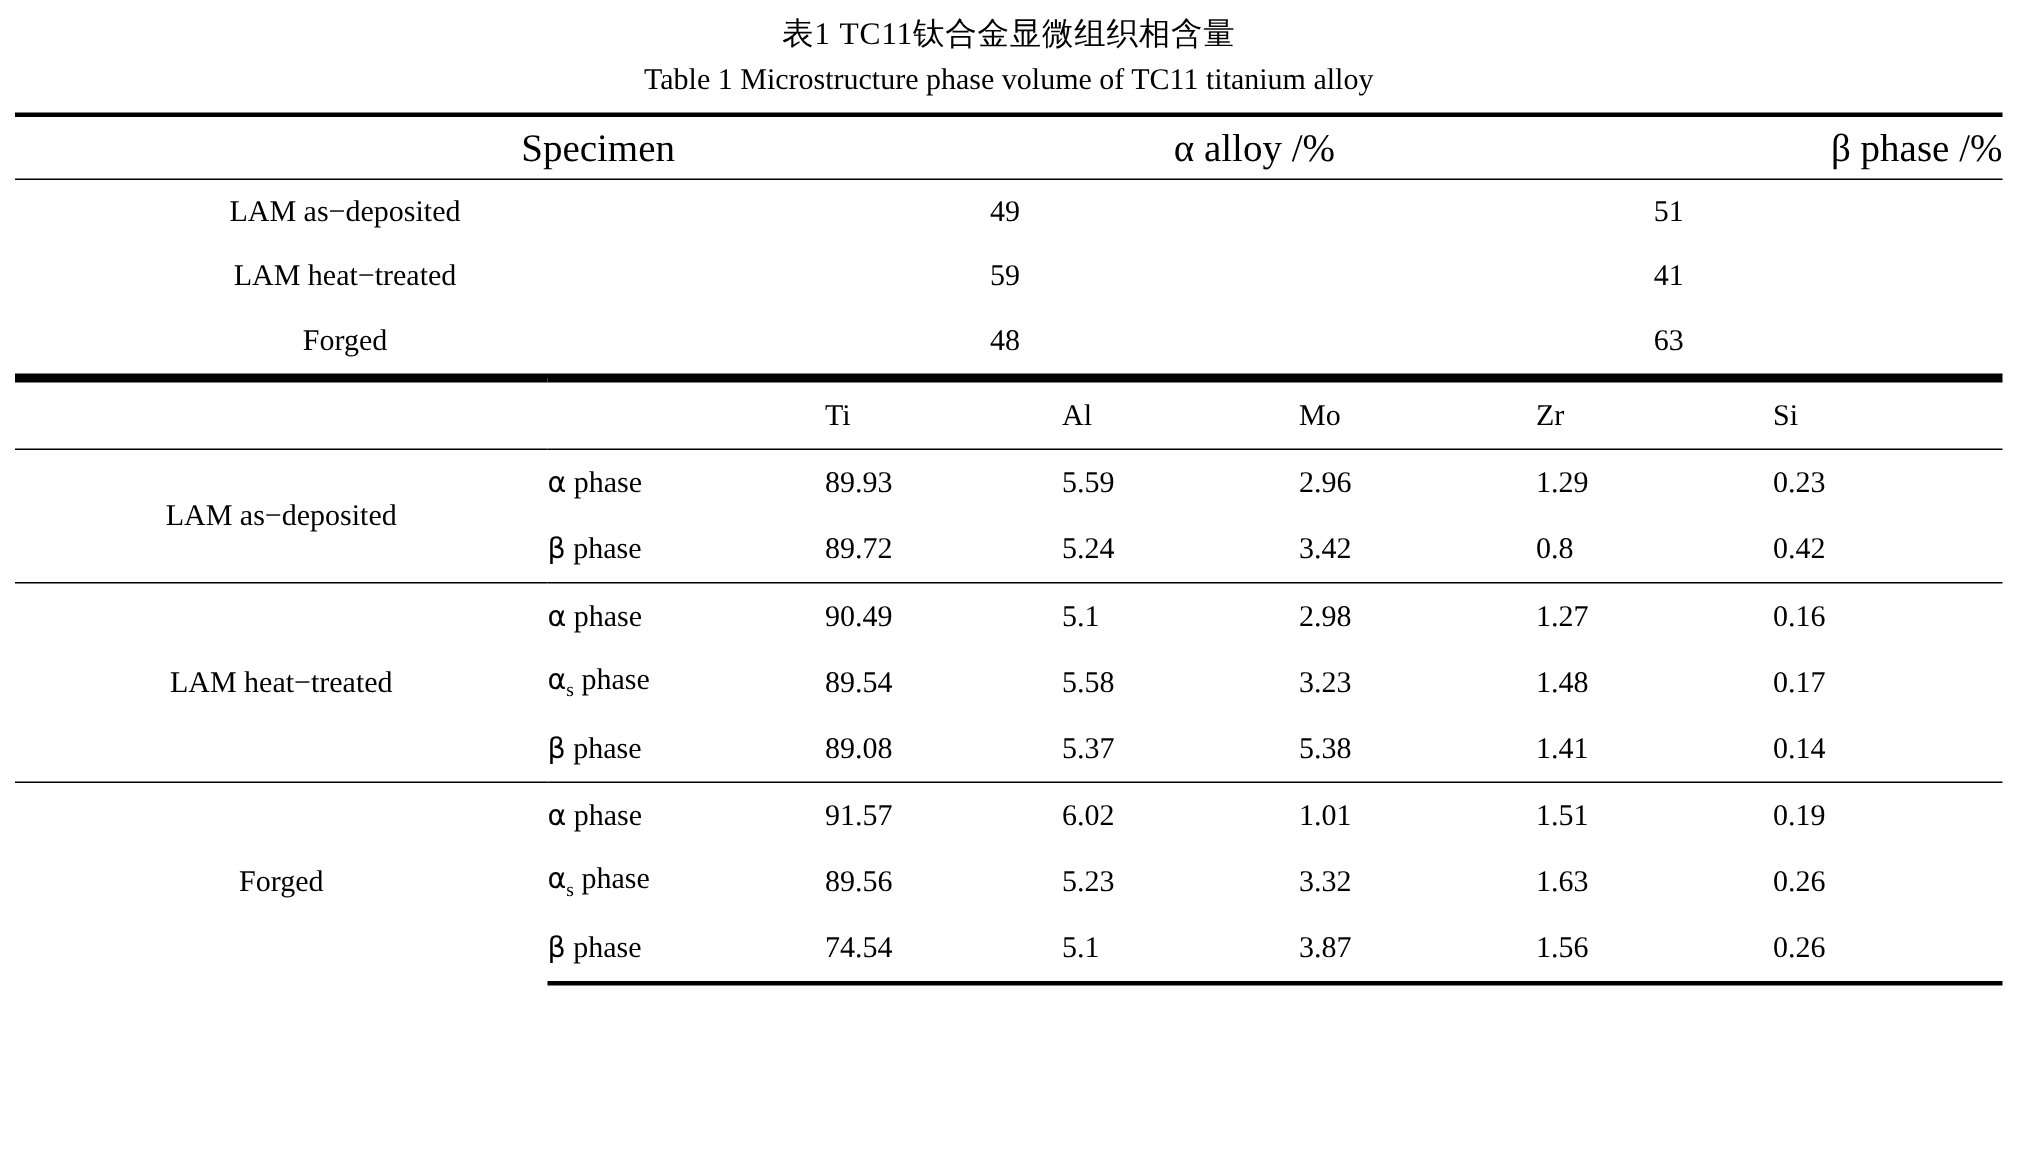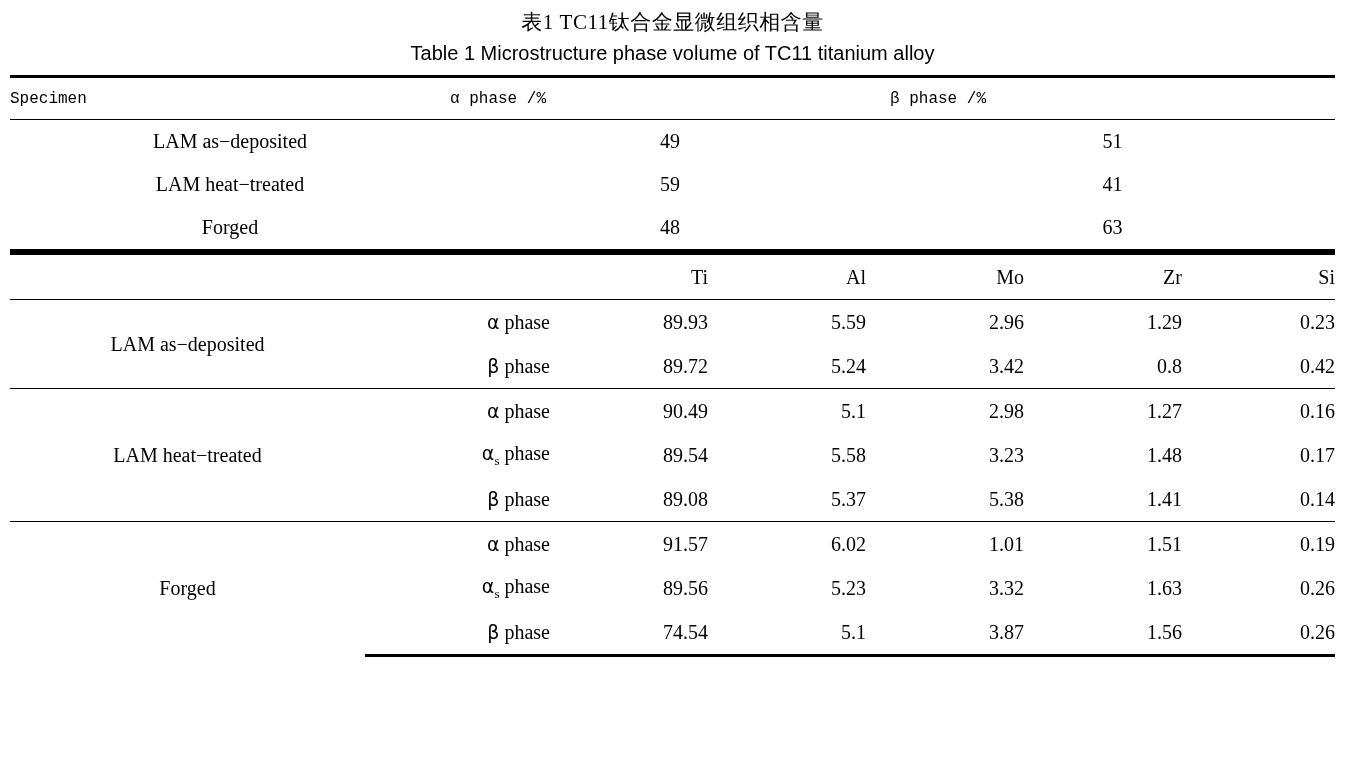--- a/index.html
+++ b/index.html
@@ -30,59 +30,58 @@
     margin: 0;
     padding-top: 8px;
     padding-bottom: 6px;
     font-family: "Liberation Serif", "DejaVu Serif", serif;
   }
   .caption-en {
     text-align: center;
     font-size: 20px;
     margin: 0;
     padding-bottom: 10px;
-    font-family: Liberation Sans, sans-serif;
+    font-family: Liberation Serif, serif;
   }
 
   table {
     border-collapse: collapse;
     width: 1325px;
     margin: 0 auto;
     font-size: 20px;
   }
   table td, table th {
     font-weight: normal;
     padding: 0;
     vertical-align: middle;
   }
   .t1 .hdr td {
     border-top: 3px solid #000;
     border-bottom: 1px solid #000;
-    text-align: left;
+    text-align: right;
     height: 41px;
-    font-size: 16px;
-    font-family: Liberation Mono, monospace;
+    font-size: 26px;
   }
   .t1 .body td {
     text-align: center;
     height: 43px;
     font-size: 20px;
   }
   .t1 .body.last td { border-bottom: 3px solid #000; }
   .t1 .spec { text-align: center; }
 
   
   .t2 .hdr td {
     border-top: 3px solid #000;
     border-bottom: 1px solid #000;
     height: 44px;
     font-size: 20px;
   }
   .t2 td {
-    text-align: right;
+    text-align: left;
     height: 44px;
     font-size: 20px;
   }
   .t2 .grp {
     text-align: center;
     font-size: 20px;
   }
   .t2 .grp-sep td { border-top: 1px solid #000; }
   .t2 .last-row td { border-bottom: 3px solid #000; }
 
@@ -102,21 +101,21 @@
 
   <table class="t1">
     <colgroup>
       <col style="width:440px">
       <col style="width:440px">
       <col style="width:445px">
     </colgroup>
     <tbody>
       <tr class="hdr">
         <td>Specimen</td>
-        <td>α phase /%</td>
+        <td>α alloy /%</td>
         <td>β phase /%</td>
       </tr>
       <tr class="body">
         <td class="spec">LAM as−deposited</td>
         <td>49</td>
         <td>51</td>
       </tr>
       <tr class="body">
         <td class="spec">LAM heat−treated</td>
         <td>59</td>

